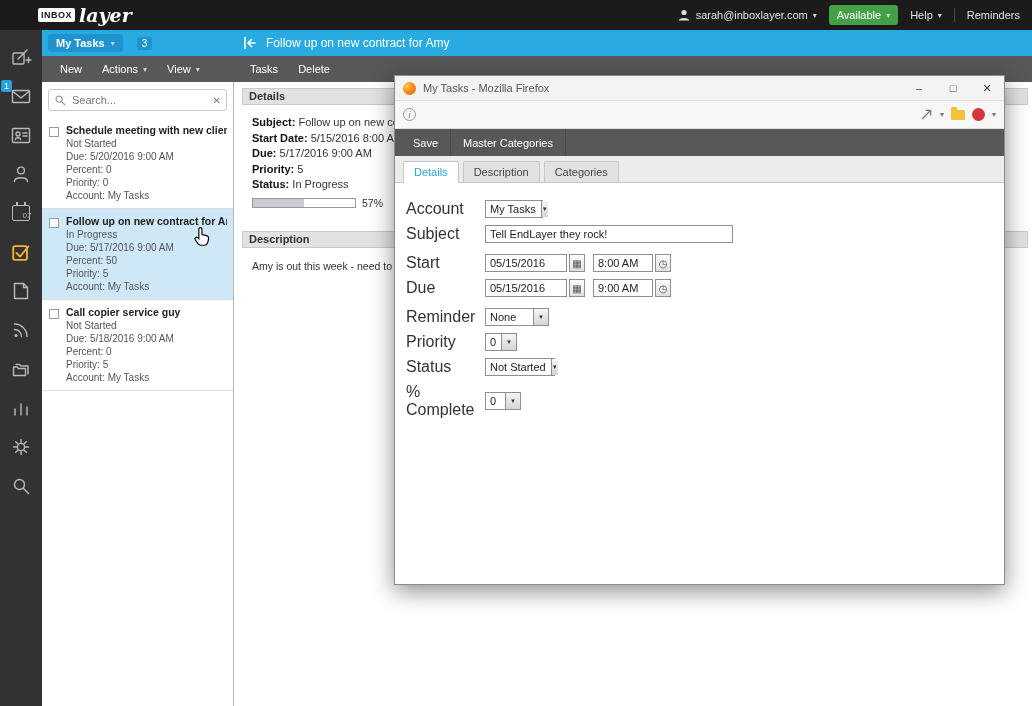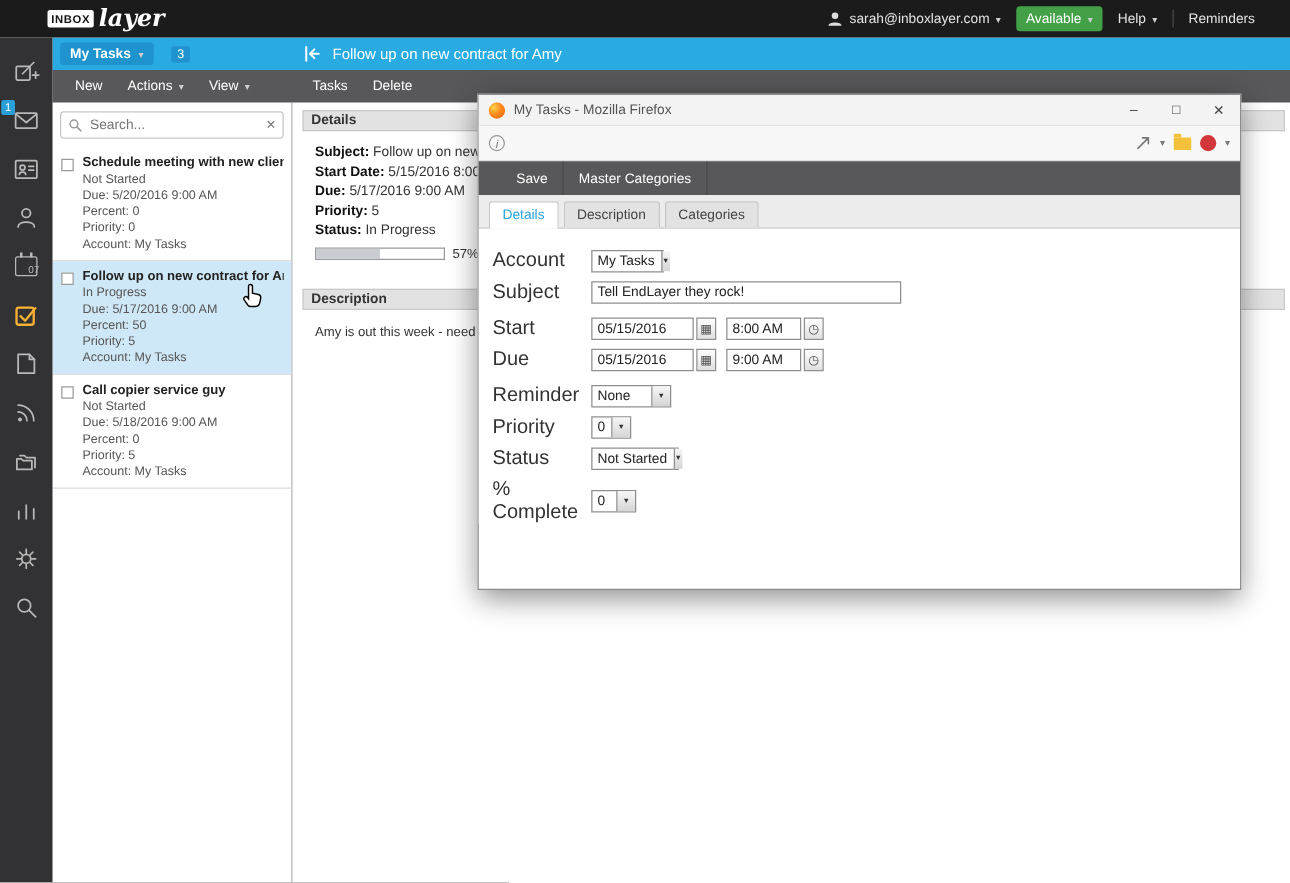--- a/index.html
+++ b/index.html
@@ -6,21 +6,21 @@
   *{box-sizing:border-box;}
   .screen{position:relative;width:1032px;height:706px;background:#fff;overflow:hidden;
           font-family:"Liberation Sans","DejaVu Sans",sans-serif;color:#333;}
 
   
   .topbar{position:absolute;left:0;top:0;width:1032px;height:30px;background:#1b1b1b;
           display:flex;align-items:center;z-index:6;}
   .logo{display:flex;align-items:center;margin-left:38px;gap:4px;}
   .logo-box{background:#fff;color:#151515;font-size:9px;font-weight:bold;padding:2px 3px;border-radius:2px;letter-spacing:.5px;}
   .logo-script{color:#fff;font-family:"DejaVu Serif","Liberation Serif",serif;font-style:italic;font-weight:bold;font-size:19px;line-height:1;}
-  .top-right{margin-left:auto;display:flex;align-items:center;gap:12px;padding-right:28px;}
+  .top-right{margin-left:auto;display:flex;align-items:center;gap:12px;padding-right:12px;}
   .top-item{display:flex;align-items:center;gap:5px;color:#e3e3e3;font-size:11px;cursor:default;}
   .caret{font-size:8px;color:#cfcfcf;}
   .avail-btn{background:#43a047;border-radius:3px;color:#fff;font-size:11px;padding:4px 8px;display:flex;align-items:center;gap:5px;}
   .top-sep{width:1px;height:14px;background:#4a4a4a;}
 
   
   .sidebar{position:absolute;left:0;top:30px;width:42px;height:676px;background:#323234;
            display:flex;flex-direction:column;align-items:center;padding-top:16px;gap:17px;z-index:5;}
   .side-item{position:relative;width:22px;height:22px;display:flex;align-items:center;justify-content:center;}
   .sic{stroke:#b9b9b9;fill:none;stroke-width:1.4;stroke-linecap:round;stroke-linejoin:round;}
@@ -69,38 +69,38 @@
   .progress-row{display:flex;align-items:center;gap:6px;margin:4px 0 0 18px;}
   .progress-bar{width:104px;height:10px;border:1px solid #999;background:#fff;}
   .progress-fill{height:100%;background:#c9cdd1;width:0;}
   .progress-label{font-size:10.5px;color:#333;}
   .ddesc-text{padding:12px 0 0 18px;font-size:10.5px;color:#333;}
 
   
   .cursor{position:absolute;left:194px;top:226px;z-index:60;pointer-events:none;}
 
   
-  .popup{position:absolute;left:382px;top:75px;width:611px;height:397px;background:#fff;
+  .popup{position:absolute;left:394px;top:75px;width:611px;height:510px;background:#fff;
          border:1px solid #8b8b8b;box-shadow:0 6px 22px rgba(0,0,0,.45);z-index:40;}
   .ptitle{height:25px;background:#f3f3f3;border-bottom:1px solid #e0e0e0;display:flex;align-items:center;padding-left:8px;gap:7px;}
   .ff-icon{width:13px;height:13px;border-radius:50%;background:radial-gradient(circle at 32% 32%,#ffd24a 0%,#ff8a1e 45%,#e05e10 100%);}
   .ptitle-text{font-size:11px;color:#555;}
   .winbtns{margin-left:auto;display:flex;height:100%;}
   .winbtn{width:34px;display:flex;align-items:center;justify-content:center;font-size:11px;color:#444;}
   .purl{height:28px;background:#f7f7f7;border-bottom:1px solid #ddd;display:flex;align-items:center;padding:0 8px;gap:7px;}
   .info-circle{width:13px;height:13px;border:1px solid #999;border-radius:50%;color:#777;font-size:9px;
                display:flex;align-items:center;justify-content:center;font-style:italic;flex:none;}
   .url-text{font-size:12px;white-space:nowrap;overflow:hidden;}
   .url-domain{color:#222;}
   .url-path{color:#777;}
   .purl-icons{margin-left:auto;display:flex;align-items:center;gap:7px;}
   .folder{width:14px;height:10px;background:#f3c13a;border-radius:1px;position:relative;}
   .folder::before{content:"";position:absolute;top:-3px;left:0;width:6px;height:3px;background:#f3c13a;border-radius:1px 1px 0 0;}
   .redcircle{width:13px;height:13px;border-radius:50%;background:#d2373b;}
-  .ptoolbar{height:27px;background:#58585a;display:flex;align-items:stretch;padding-left:18px;}
+  .ptoolbar{height:27px;background:#58585a;display:flex;align-items:stretch;padding-left:6px;}
   .ptb-btn{color:#fff;font-size:11px;display:flex;align-items:center;padding:0 12px;border-right:1px solid #49494b;}
   .ptabs{height:27px;background:#ececec;border-bottom:1px solid #c6c6c6;display:flex;align-items:flex-end;padding-left:8px;}
   .tab{font-size:11px;padding:4px 10px;border:1px solid #c6c6c6;border-bottom:none;margin-right:4px;
        background:#e2e2e2;color:#444;border-radius:2px 2px 0 0;position:relative;}
   .tab.active{background:#fff;color:#2aa3dc;margin-bottom:-1px;padding-bottom:5px;z-index:2;}
   .pform{padding:17px 12px 0 11px;background:#fff;}
   .frow{display:flex;align-items:center;margin-bottom:7px;}
   .frow.mb10{margin-bottom:11px;}
   .flabel{width:79px;flex:none;font-size:16px;color:#333;}
   .tin{border:1px solid #8f8f8f;height:18px;font-size:11px;font-family:inherit;padding:0 4px;color:#222;background:#fff;}

